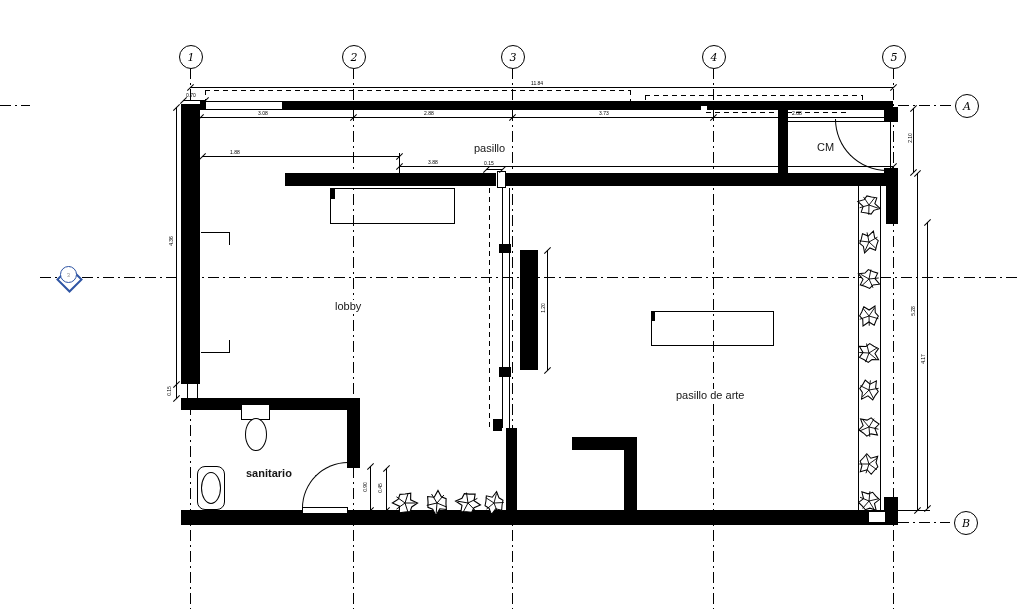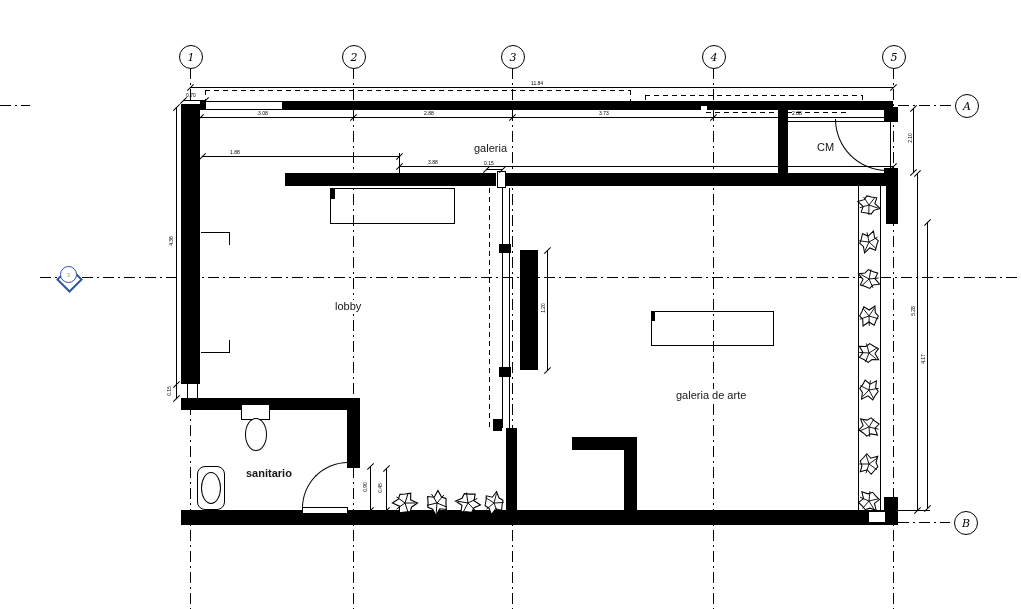--- a/index.html
+++ b/index.html
@@ -169,24 +169,24 @@
     </div>
   <div class="bub" style="left:954px;top:511px">
       <span>B</span>
     </div>
 
   <div class="dia"></div>
   <div class="diac">
       <span>3</span>
     </div>
 
-  <div class="lbl" style="left:473px;top:142px">galeria</div>
+  <div class="lbl" style="left:473px;top:142px">pasillo</div>
   <div class="lbl" style="left:816px;top:141px">CM</div>
   <div class="lbl" style="left:334px;top:300px">lobby</div>
-  <div class="lbl" style="left:675px;top:389px">galeria de arte</div>
+  <div class="lbl" style="left:675px;top:389px">pasillo de arte</div>
   <div class="lbl" style="left:245px;top:467px;font-weight:600">sanitario</div>
 
 <div class="tick" style="left: 186px; top: 87px;"></div>
     <div class="tick" style="left: 889px; top: 87px;"></div>
     <div class="tick" style="left: 196px; top: 117px;"></div>
     <div class="tick" style="left: 349px; top: 117px;"></div>
     <div class="tick" style="left: 508px; top: 117px;"></div>
     <div class="tick" style="left: 709px; top: 117px;"></div>
     <div class="tick" style="left: 889px; top: 117px;"></div>
     <div class="tick" style="left: 198px; top: 156px;"></div>

